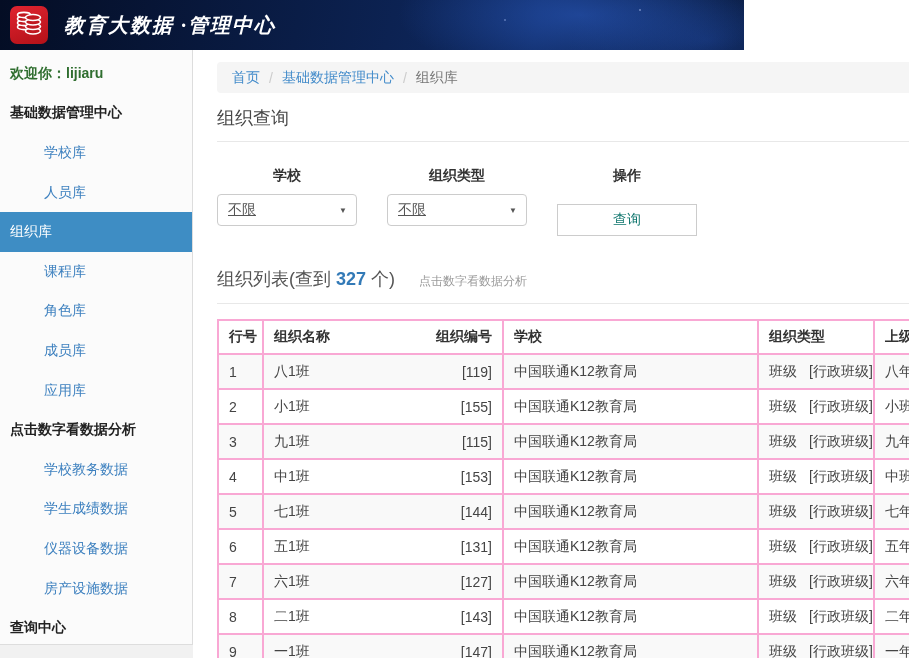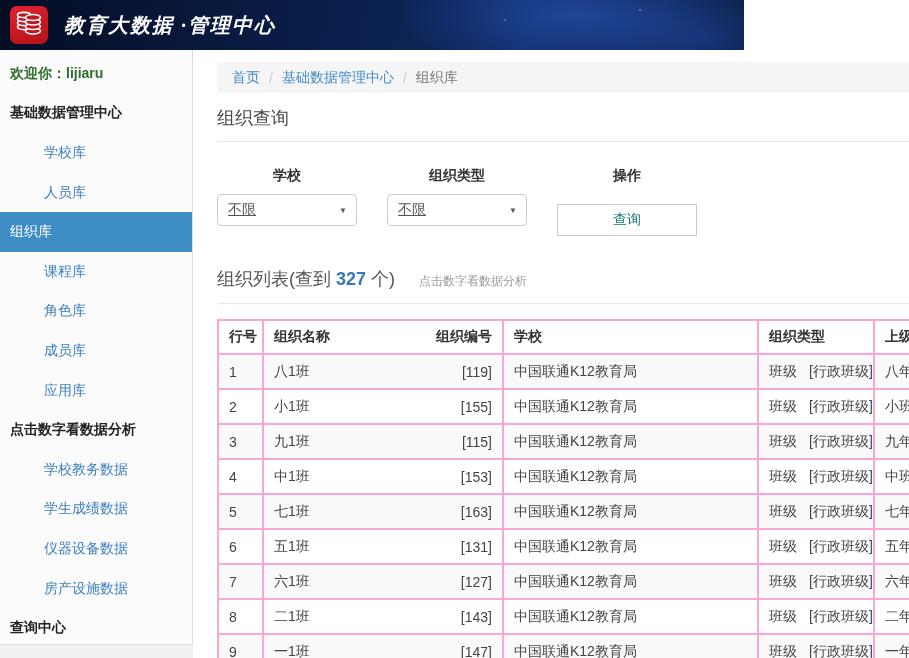--- a/index.html
+++ b/index.html
@@ -230,21 +230,21 @@
           </td>
         <td>中国联通K12教育局</td>
         <td><span>班级</span><span class="type-tag">[行政班级]</span></td>
         <td>中班</td>
       </tr>
       <tr>
         <td>5</td>
         <td>
             <div class="flex-between">
               <span>七1班</span>
-              <span>[163]</span>
+              <span>[144]</span>
             </div>
           </td>
         <td>中国联通K12教育局</td>
         <td><span>班级</span><span class="type-tag">[行政班级]</span></td>
         <td>七年</td>
       </tr>
       <tr>
         <td>6</td>
         <td>
             <div class="flex-between">

